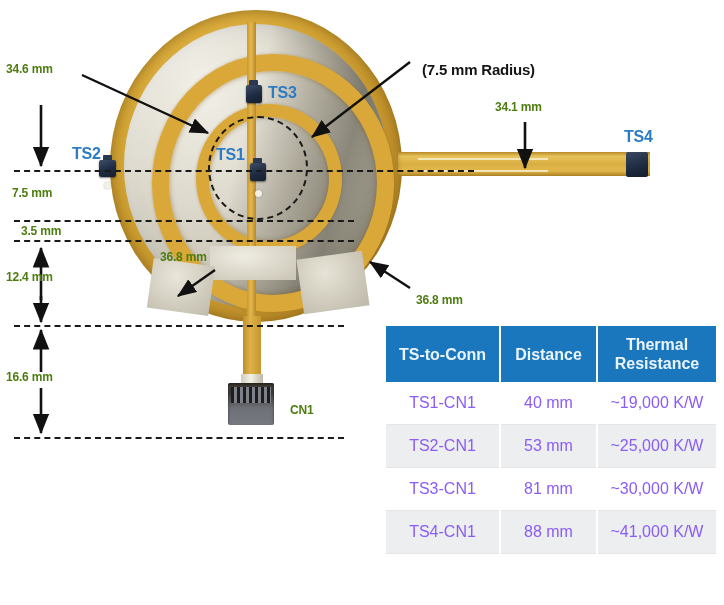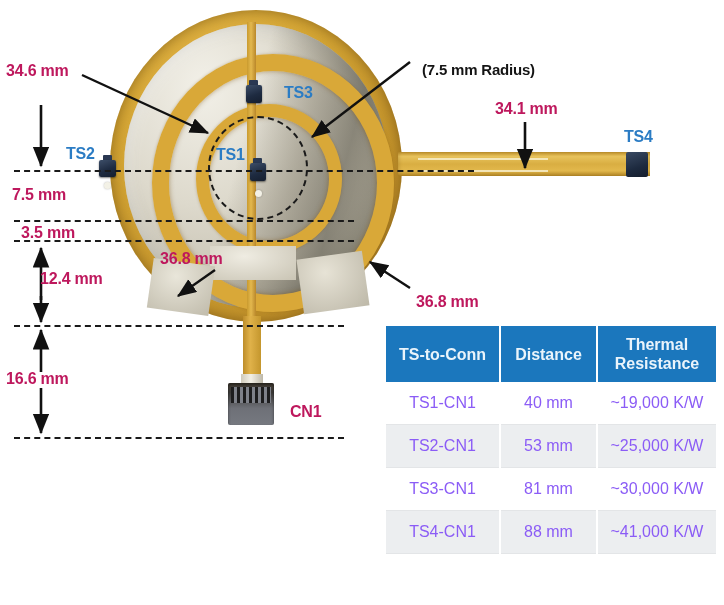--- a/index.html
+++ b/index.html
@@ -3,21 +3,21 @@
 <meta charset="utf-8">
 <style>
   html,body{margin:0;padding:0;background:#ffffff;}
   body{width:724px;height:605px;position:relative;overflow:hidden;
        font-family:"Liberation Sans",sans-serif;color:#1a1a1a;}
 
   #stage{position:absolute;left:0;top:0;width:724px;height:605px;}
 
   
   .lbl{position:absolute;font-weight:bold;white-space:nowrap;letter-spacing:-0.2px;}
-  .dim{font-size:16px;color:#be185d;}
+  .dim{font-size:12px;color:#4d7c0f;}
   .ts{font-size:16px;color:#2b7cc4;font-weight:bold;}
   .note{font-size:15px;color:#141414;font-weight:bold;line-height:20px;}
 
   
   .disc{position:absolute;border-radius:50%;}
   #pcb-outer{left:110px;top:10px;width:292px;height:312px;
      background:radial-gradient(ellipse at 38% 30%, #e6b84a 0%, #d4a534 42%, #c2922b 70%, #a87b22 100%);
      box-shadow:inset 0 0 14px rgba(90,60,10,.55);}
   #pcb-plate{left:124px;top:24px;width:264px;height:284px;
      background:
@@ -166,31 +166,31 @@
     <line x1="525" y1="122" x2="525" y2="168" stroke="#111" stroke-width="2.6" marker-end="url(#ah)"></line>
 
     <line x1="215" y1="270" x2="178" y2="296" stroke="#111" stroke-width="2.4" marker-end="url(#ah)"></line>
 
     <line x1="410" y1="288" x2="370" y2="262" stroke="#111" stroke-width="2.4" marker-end="url(#ah)"></line>
   </svg>
 
   <div class="lbl dim" style="left:6px;top:62px;">34.6 mm</div>
   <div class="lbl dim" style="left:12px;top:186px;">7.5 mm</div>
   <div class="lbl dim" style="left:21px;top:224px;">3.5 mm</div>
-  <div class="lbl dim" style="left:6px;top:270px;margin-left:34px;">12.4 mm</div>
+  <div class="lbl dim" style="left:6px;top:270px;">12.4 mm</div>
   <div class="lbl dim" style="left:6px;top:370px;">16.6 mm</div>
   <div class="lbl dim" style="left:160px;top:250px;">36.8 mm</div>
   <div class="lbl dim" style="left:416px;top:293px;">36.8 mm</div>
   <div class="lbl dim" style="left:495px;top:100px;">34.1 mm</div>
 
   <div class="lbl note" style="left:422px;top:60px;">(7.5 mm Radius)</div>
 
-  <div class="lbl ts" style="left:66px;top:145px;">TS2</div>
+  <div class="lbl ts" style="left:72px;top:145px;">TS2</div>
   <div class="lbl ts" style="left:216px;top:146px;">TS1</div>
-  <div class="lbl ts" style="left:268px;top:84px;margin-left:16px;">TS3</div>
+  <div class="lbl ts" style="left:268px;top:84px;">TS3</div>
   <div class="lbl ts" style="left:624px;top:128px;">TS4</div>
   <div class="lbl dim" style="left:290px;top:403px;">CN1</div>
 
   <table id="table">
     <colgroup>
         <col class="col1">
         <col class="col2">
         <col class="col3">
       </colgroup>
     <thead>

